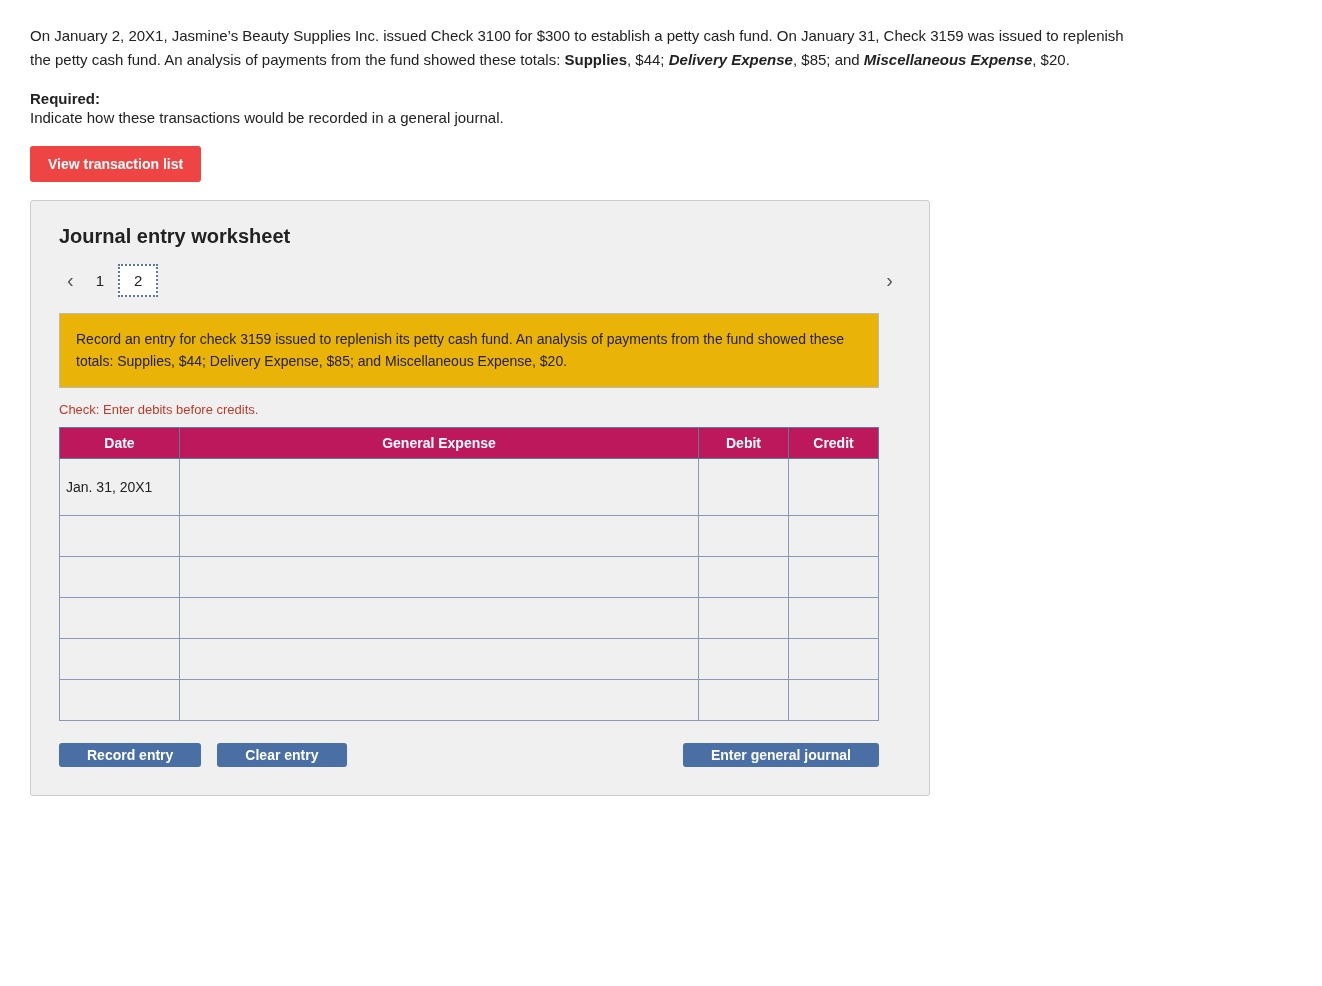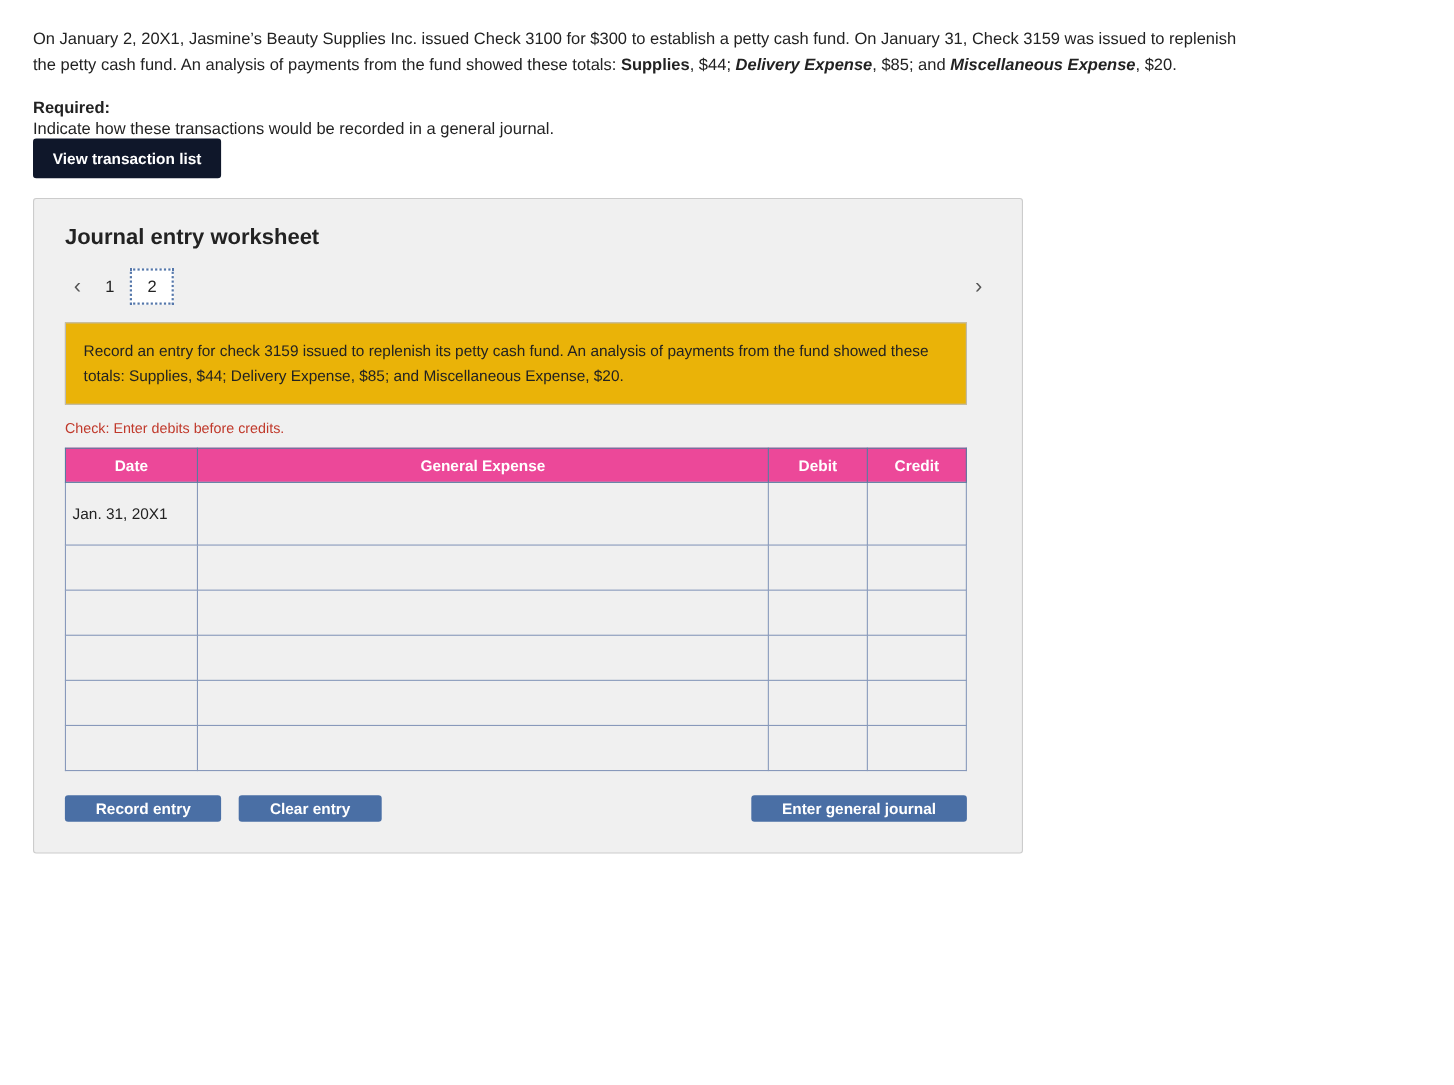--- a/index.html
+++ b/index.html
@@ -10,27 +10,28 @@
       background: #fff;
       padding: 24px 30px;
       max-width: 1322px;
     }
     .problem-text {
       line-height: 1.6;
       margin-bottom: 18px;
       max-width: 1100px;
     }
     .required-section {
+      margin-bottom: 20px;
     }
     .required-section .required-label {
       font-weight: bold;
       margin-bottom: 2px;
     }
     .view-transaction-btn {
-      background-color: #0f172a;
+      background-color: #ef4444;
       color: #fff;
       border: none;
       padding: 10px 18px;
       font-size: 14px;
       font-weight: bold;
       cursor: pointer;
       border-radius: 3px;
       margin-bottom: 18px;
       display: inline-block;
     }
@@ -90,21 +91,21 @@
       font-size: 13px;
       margin-bottom: 10px;
     }
     .journal-table {
       width: 100%;
       border-collapse: collapse;
       margin-bottom: 22px;
       max-width: 820px;
     }
     .journal-table thead tr th {
-      background: #ec4899;
+      background: #be185d;
       color: #fff;
       font-weight: bold;
       font-size: 14px;
       padding: 7px 8px;
       border: 1px solid #5a7aa0;
       text-align: center;
     }
     .journal-table thead tr th:first-child {
       text-align: center;
       width: 120px;

